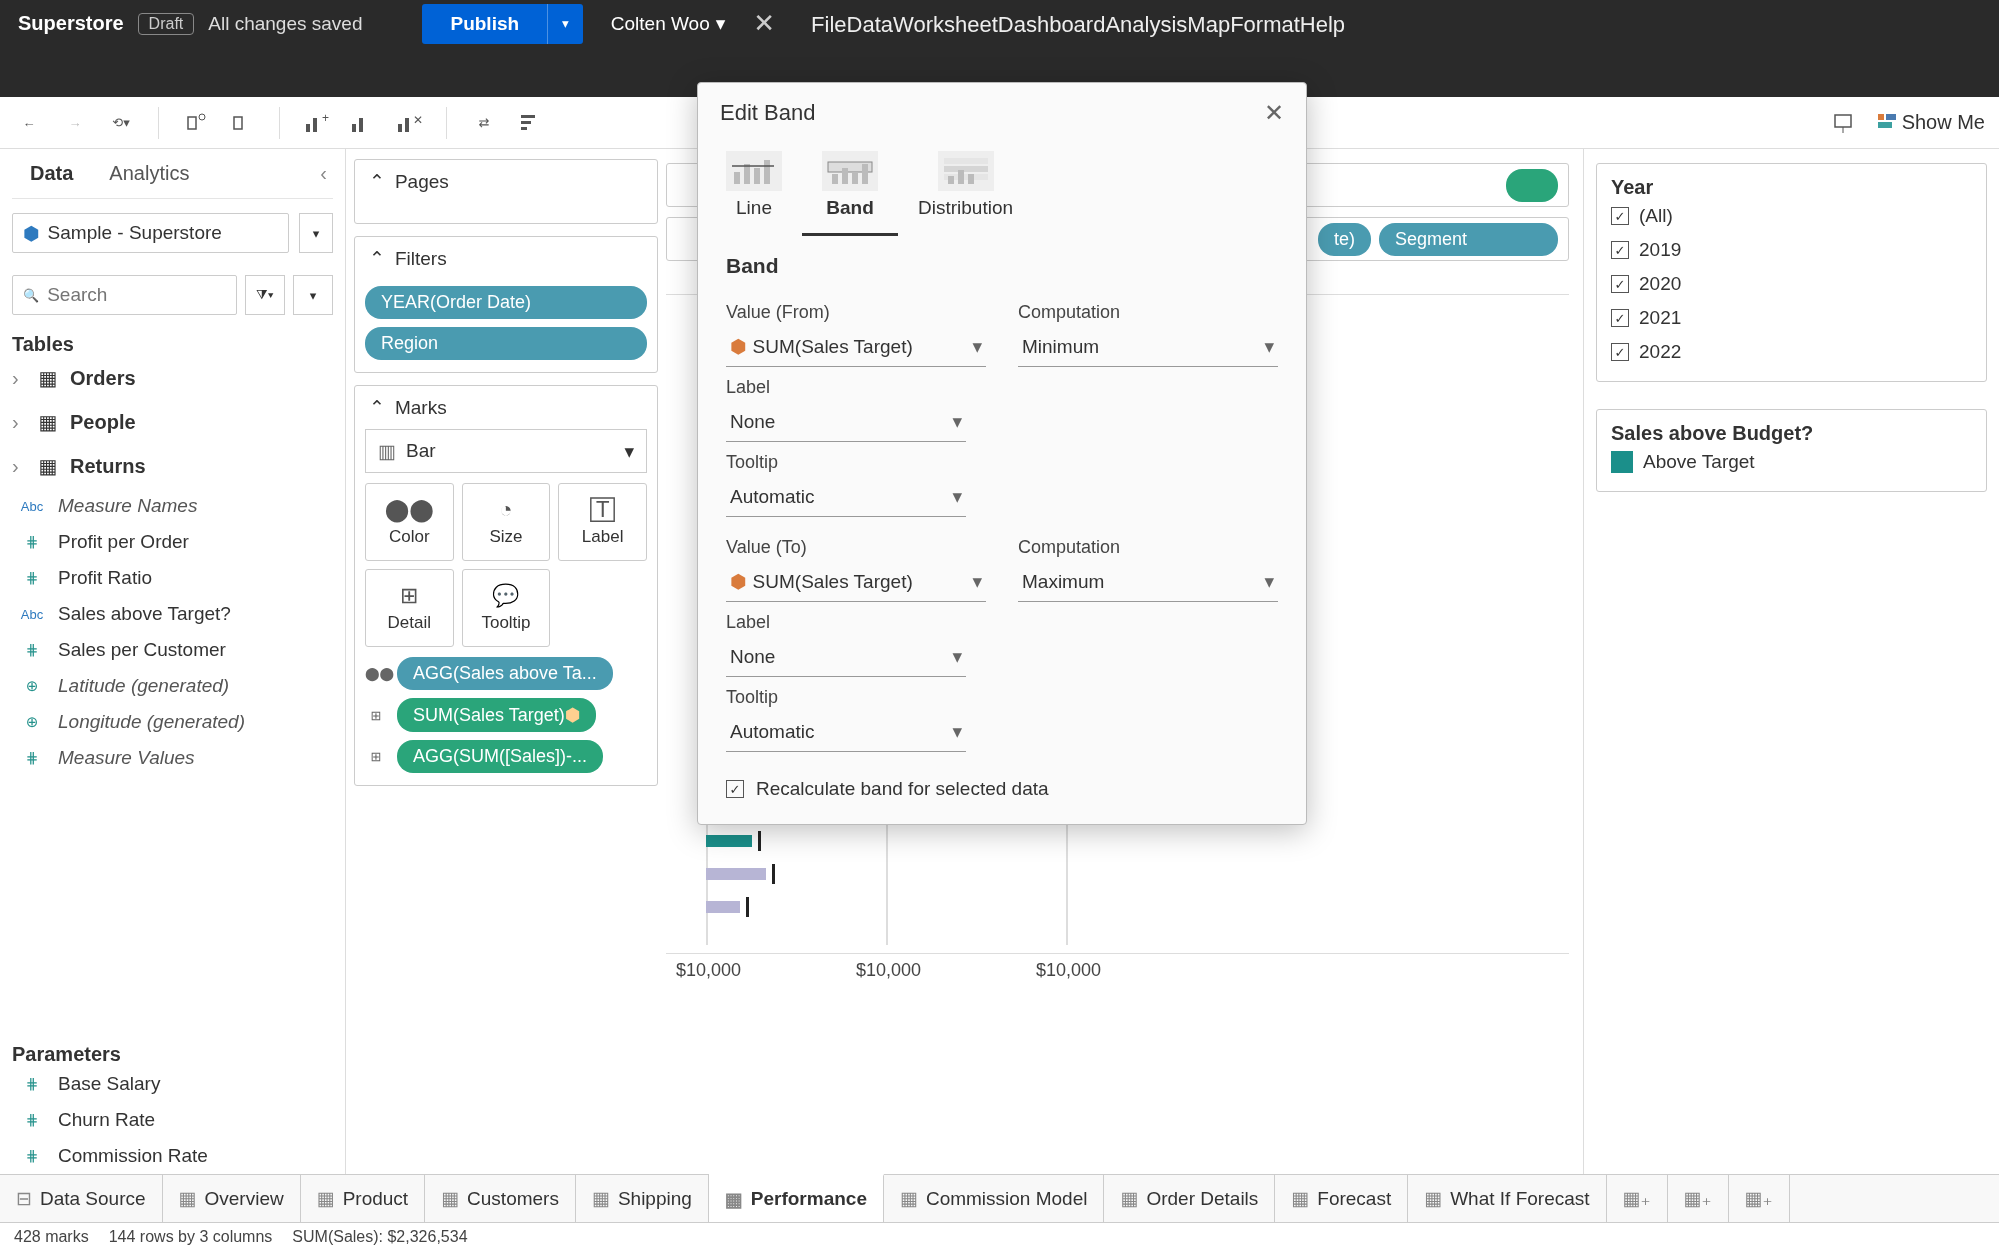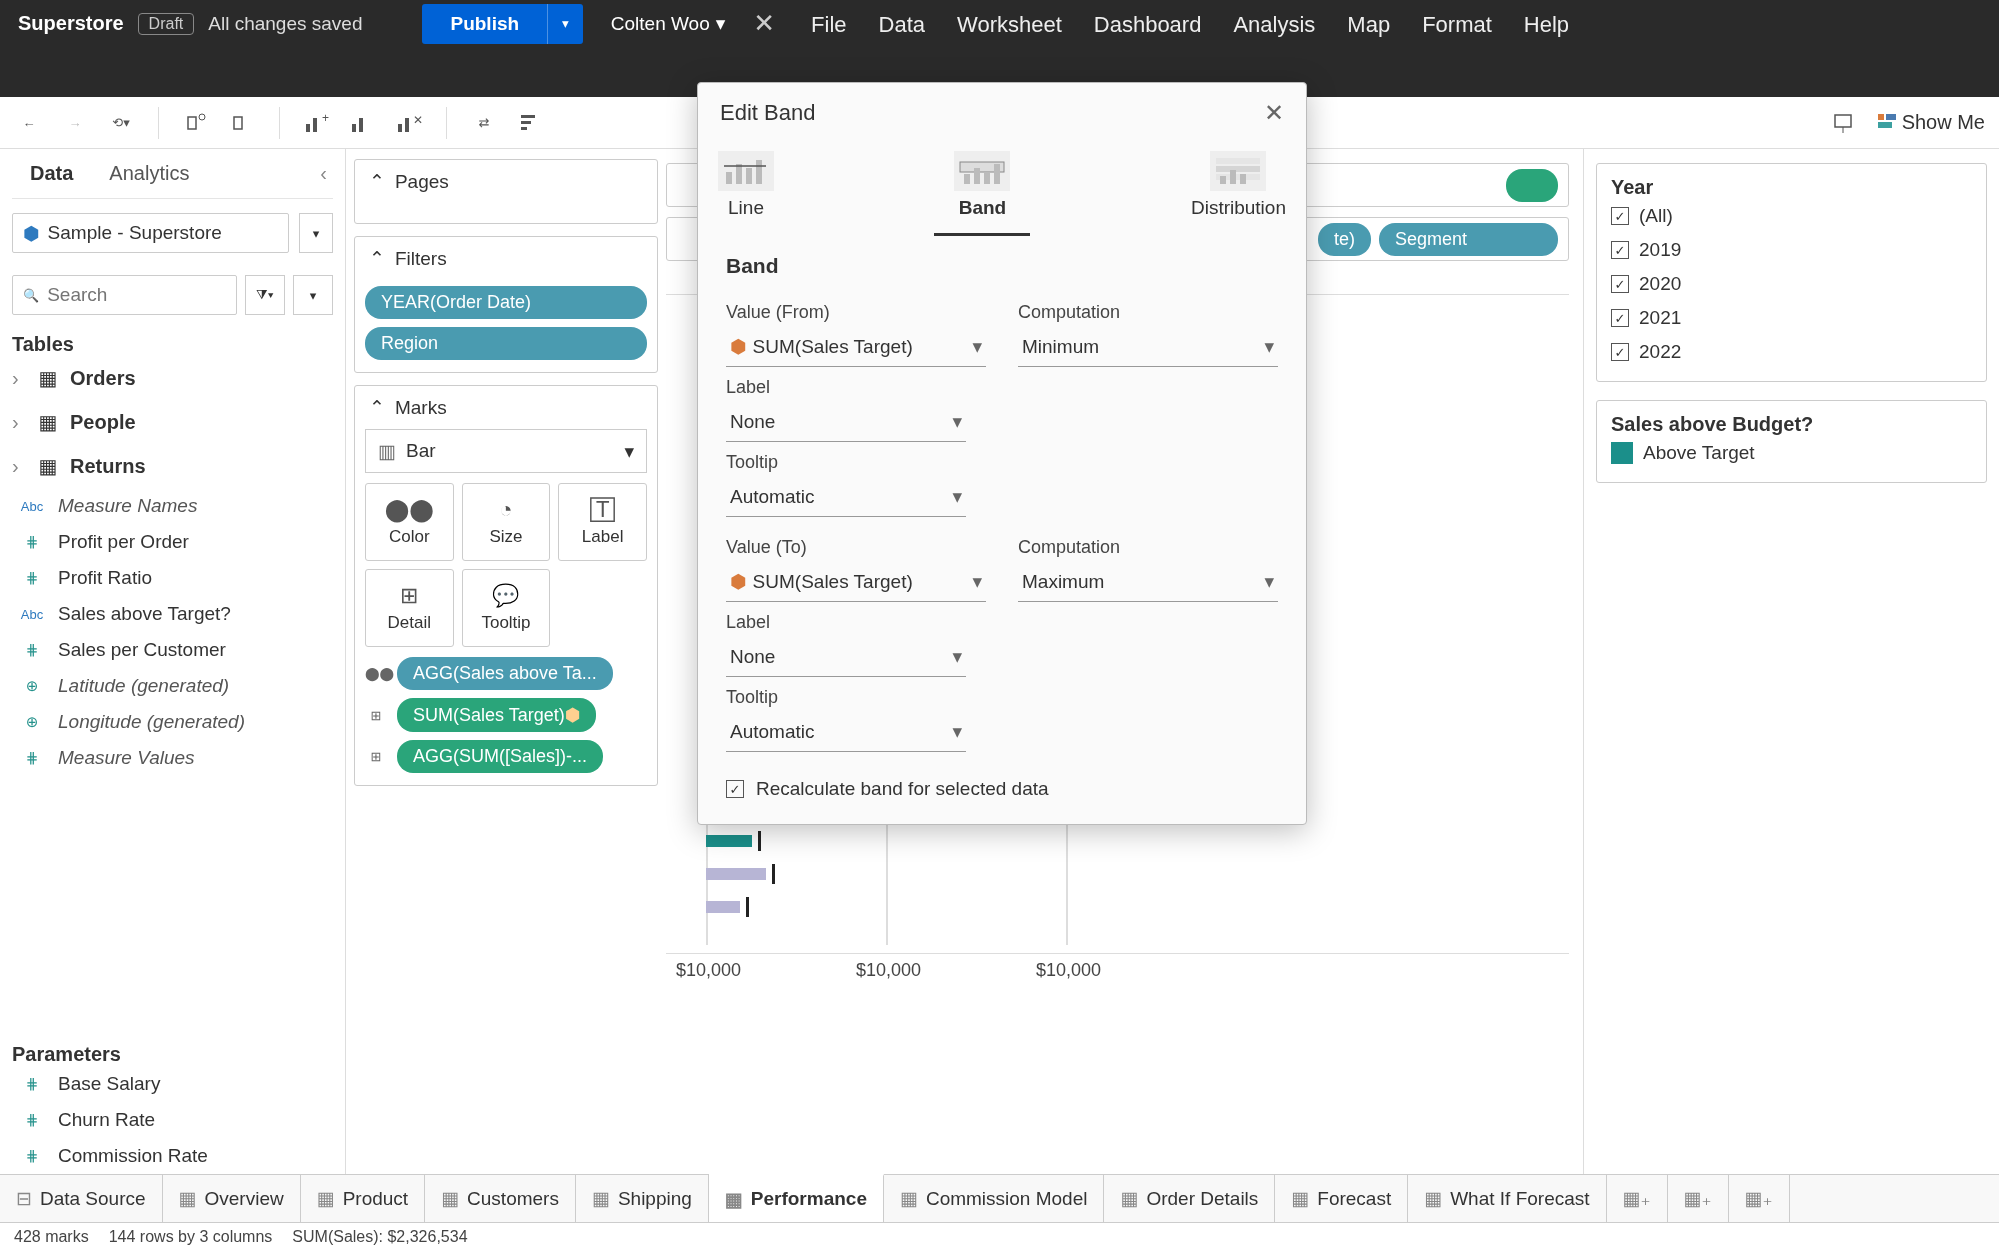--- a/index.html
+++ b/index.html
@@ -10,21 +10,21 @@
 .topbar-row1 { display: flex; align-items: center; height: 47px; padding: 0 18px; gap: 14px;}
 .app-title { font-weight: 600; font-size: 20px; color: #fff; }
 .draft-badge { border: 1px solid #888; color: #ccc; font-size: 16px; padding: 1px 10px; border-radius: 4px; }
 .topbar-row1-right { margin-left: auto; display: flex; align-items: center; gap: 28px; }
 .saved-text { color: #ddd; font-size: 19px; }
 .publish-btn { background: #0062d6; color: #fff; font-size: 19px; font-weight: 600; padding: 9px 28px; border: none; border-radius: 3px 0 0 3px; margin-left: 32px; }
 .publish-dd { background: #0062d6; color: #fff; padding: 9px 14px; border: none; border-left: 1px solid rgba(255,255,255,.3); border-radius: 0 3px 3px 0; }
 .user-menu { color: #fff; font-size: 19px; display: flex; align-items: center; gap: 6px; }
 .close-x { color: #ccc; font-size: 26px; cursor: pointer; }
 
-.menubar { display: flex; align-items: center; height: 50px; padding: 0 18px; gap: 32px; }
+.menubar { display: flex; align-items: center; height: 50px; padding: 0 18px; }
 .menubar-item { color: #eee; font-size: 22px; cursor: pointer; }
 
 
 .toolstrip { height: 52px; border-bottom: 1px solid #ddd; display: flex; align-items: center; padding: 0 14px; gap: 16px; background: #fff;}
 .tool-icon { width: 30px; height: 30px; display: flex; align-items: center; justify-content: center; color: #555; }
 .tool-sep { width: 1px; height: 32px; background: #ddd; margin: 0 6px;}
 .toolstrip-right { margin-left: auto; display:flex; align-items:center; gap:18px;}
 .showme { font-size: 20px; color: #333; }
 
 
@@ -73,42 +73,42 @@
 
 
 .viz { flex:1; position:relative; padding:14px 14px 0 0; overflow:hidden;}
 .shelf-row { display:flex; align-items:center; gap:12px; margin-bottom:10px;}
 .shelf-drop { flex:1; border:1px solid #ccc; height:44px; border-radius:3px; display:flex; align-items:center; padding:0 10px; gap:10px;}
 .col-hdr { width:200px; text-align:center; font-size:20px; color:#333;}
 .bars { position:relative; height:660px; border-top:1px solid #ddd; border-bottom:1px solid #ddd;}
 .axis-lbl { position:absolute; bottom:-28px; font-size:18px; color:#444;}
 
 
-.right-panel { width:416px; border-left:1px solid #ddd; padding:14px 12px; display:flex; flex-direction:column; gap:18px;}
+.right-panel { width:416px; border-left:1px solid #ddd; padding:14px 12px; display:flex; flex-direction:column; gap:27px;}
 .rp-card { border:1px solid #ccc; border-radius:3px; padding:12px 14px;}
 .rp-title { font-size:20px; font-weight:600;}
 .chk-row { display:flex; align-items:center; gap:10px; height:34px; font-size:19px;}
 .chk { width:18px; height:18px; border:1.5px solid #555; display:inline-flex; align-items:center; justify-content:center; font-size:13px;}
 .leg-sw { width:22px; height:22px;}
 .sw-t { background:#1b8f8a;}
 .sw-b { background:#b7b5d5;}
 
 
 .sheet-tabs { height:48px; border-top:1px solid #ccc; display:flex; align-items:stretch; background:#f8f8f8;}
 .sheet-tab { display:flex; align-items:center; gap:8px; padding:0 16px; border-right:1px solid #ccc; font-size:19px; color:#333; cursor:pointer;}
 .sheet-tab.active { background:#fff; font-weight:700; border-top:2px solid #fff; margin-top:-1px;}
 .sheet-icon { color:#888;}
 
 .status-bar { height:28px; border-top:1px solid #ccc; display:flex; align-items:center; padding:0 14px; gap:20px; font-size:16px; color:#444;}
 
 
 .modal { position:absolute; left:697px; top:82px; width:610px; background:#fafafa; border:1px solid #bbb; border-radius:4px; box-shadow:0 6px 30px rgba(0,0,0,.25); z-index:99;}
 .modal-hdr { display:flex; align-items:center; padding:16px 22px; font-size:22px;}
 .modal-close { margin-left:auto; font-size:24px; color:#666; cursor:pointer;}
-.modal-tabs { display:flex; justify-content:space-between; padding-bottom:0;}
+.modal-tabs { display:flex; justify-content:flex-start; padding-bottom:0;margin-left:8px;}
 .modal-tab { display:flex; flex-direction:column; align-items:center; gap:6px; padding:8px 20px 14px; font-size:19px; color:#333; cursor:pointer; border-bottom:3px solid transparent;}
 .modal-tab.active { font-weight:700; border-bottom-color:#333;}
 .modal-tab-ico { width:56px; height:40px; background:#eee; display:flex; align-items:center; justify-content:center; color:#888;}
 .scope-row { display:flex; justify-content:space-around; padding:16px 0 14px; border-bottom:1px solid #ddd;}
 .scope-item { display:flex; flex-direction:column; align-items:center; gap:8px; font-size:19px; cursor:pointer;}
 .radio { width:20px; height:20px; border:2px solid #555; border-radius:50%; display:inline-flex; align-items:center; justify-content:center;}
 .radio.on::after { content:""; width:10px; height:10px; background:#222; border-radius:50%;}
 .modal-body { padding:18px 28px 24px;}
 .mb-h { font-size:21px; font-weight:700; margin-bottom:14px;}
 .fld-lbl { font-size:18px; color:#444; margin-top:10px;}

